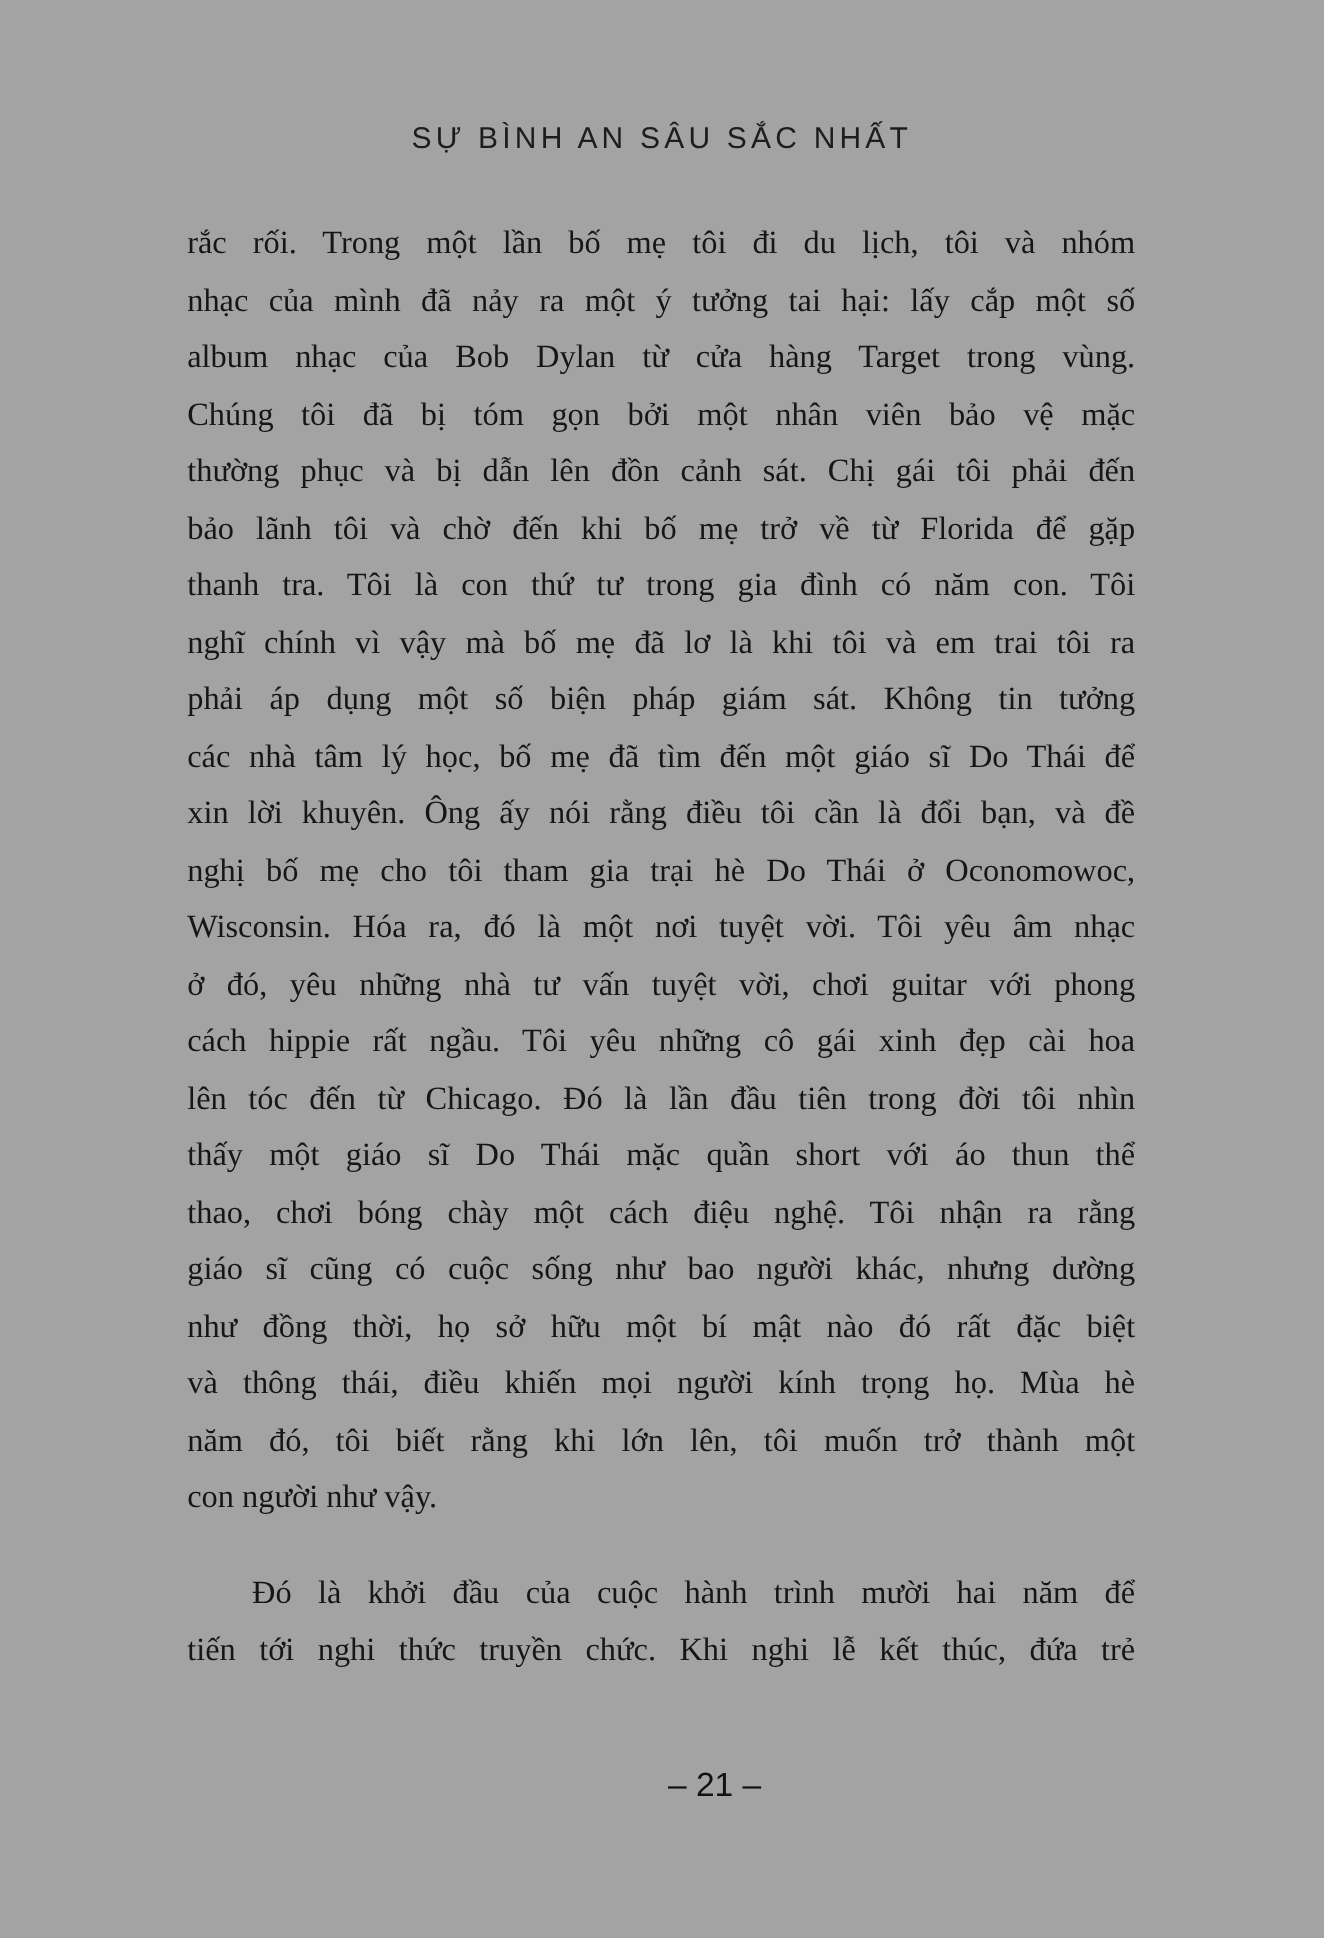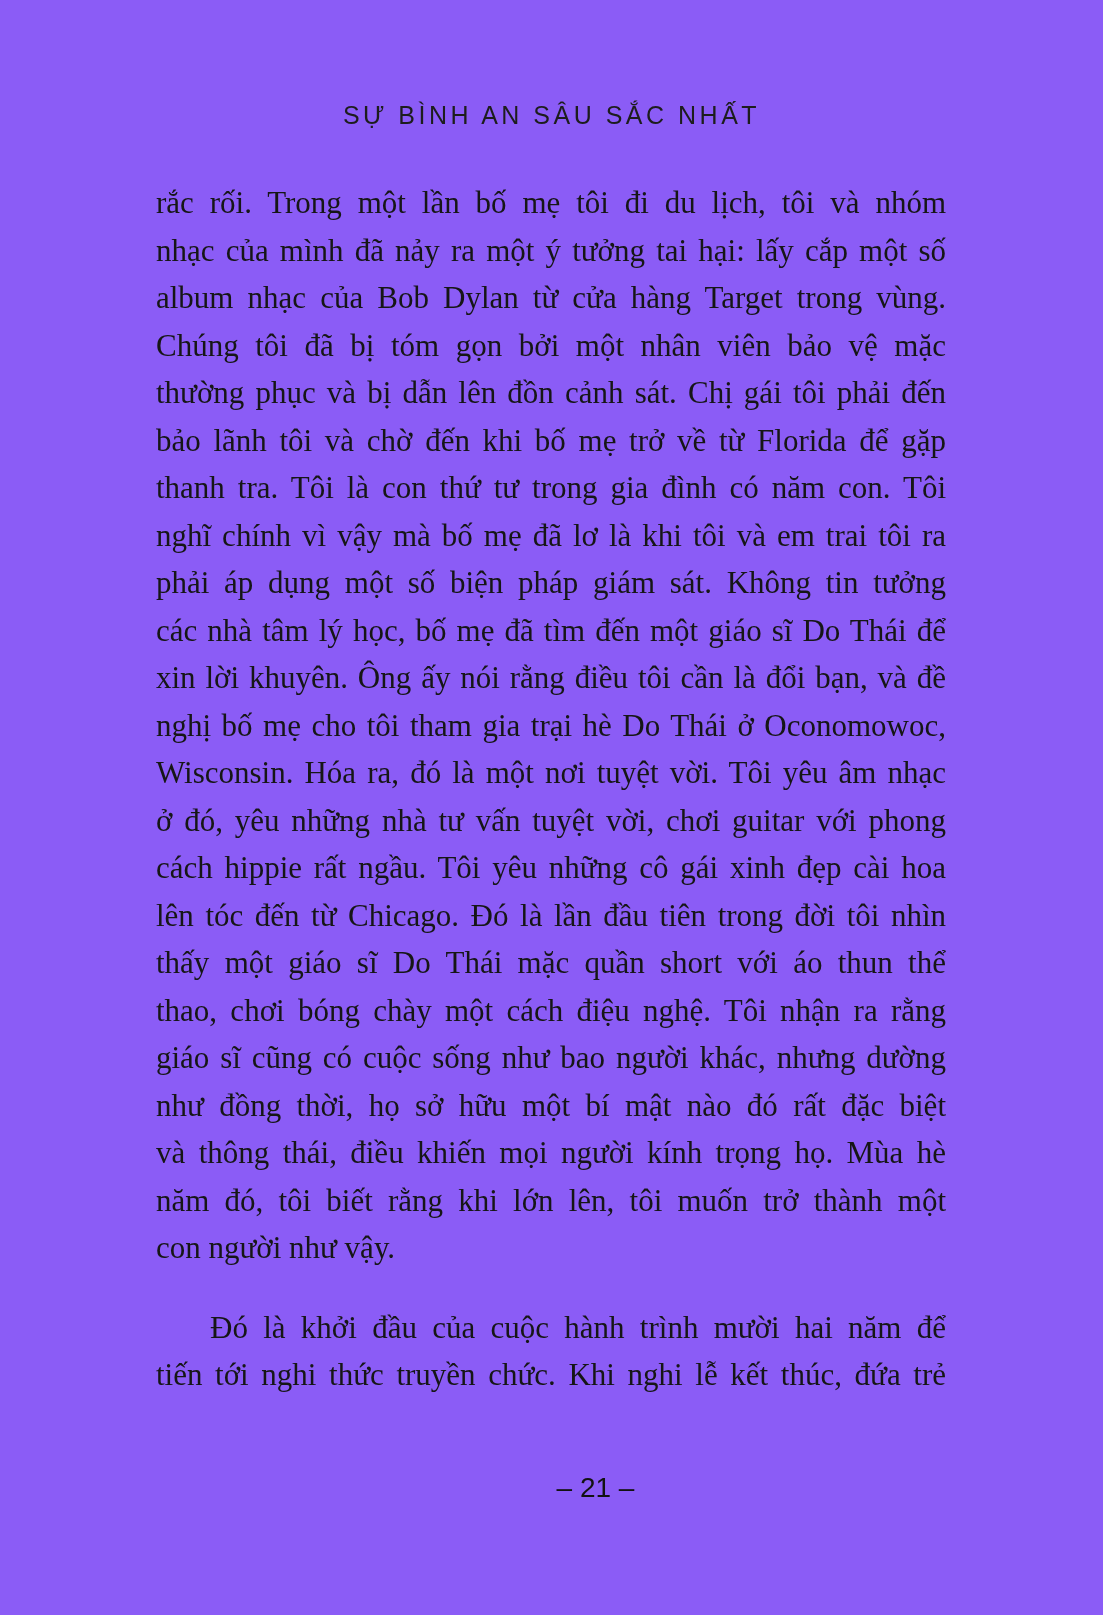--- a/index.html
+++ b/index.html
@@ -4,21 +4,21 @@
 <style>
   html, body {
     margin: 0;
     padding: 0;
     background: #ffffff;
   }
   .page {
     position: relative;
     width: 1103px;
     height: 1615px;
-    background: #8b5cf6;
+    background: #a3a3a3;
     overflow: hidden;
     font-family: "Liberation Serif", serif;
     color: #161616;
   }
   .running-header {
     position: absolute;
     top: 101px;
     left: 0;
     width: 100%;
     text-align: center;
@@ -30,21 +30,21 @@
   }
   .body-text {
     position: absolute;
     top: 179px;
     left: 156px;
     width: 790px;
   }
   .para { margin: 0; padding: 0; }
   .para + .para { margin-top: 32px; }
   .line {
-    font-size: 31px;
+    font-size: 27px;
     line-height: 47.5px;
     text-align: justify;
     text-align-last: justify;
     white-space: normal;
     color: #161616;
   }
   .line.flush-last {
     text-align: left;
     text-align-last: left;
   }

